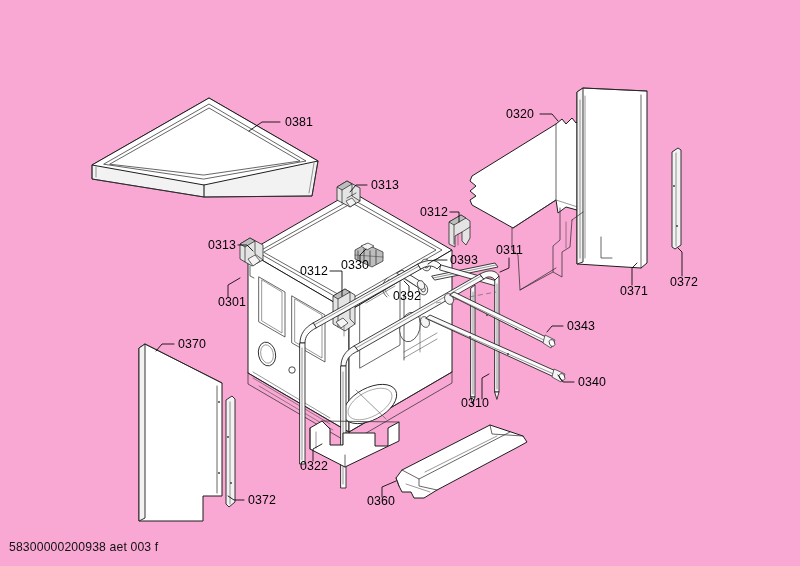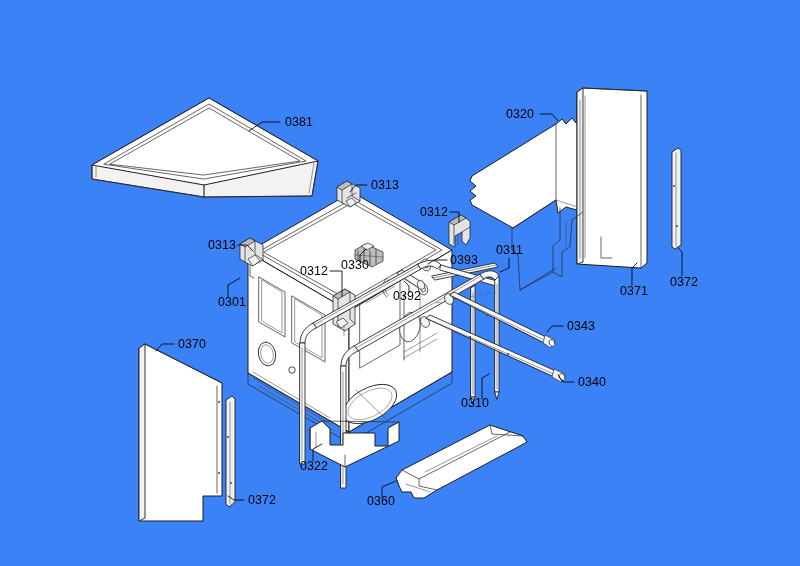--- a/index.html
+++ b/index.html
@@ -13,21 +13,21 @@
     height: 566px;
     font-family: "Liberation Sans", sans-serif;
     color: #1a1a1a;
     overflow: hidden;
     position: relative;
   }
   #diagram-root {
     position: relative;
     width: 800px;
     height: 566px;
-    background: #3b82f6;
+    background: #f9a8d4;
     text-align: center;
   }
   svg.diagram-canvas {
     position: absolute;
     top: 0;
     left: 0;
     width: 800px;
     height: 566px;
     display: block;
   }
@@ -408,14 +408,15 @@
         <text class="callout-text" x="620" y="295" text-anchor="start">0371</text>
         <text class="callout-text" x="670" y="286" text-anchor="start">0372</text>
         <text class="callout-text" x="178" y="348" text-anchor="start">0370</text>
         <text class="callout-text" x="248" y="504" text-anchor="start">0372</text>
         <text class="callout-text" x="300" y="470" text-anchor="start">0322</text>
         <text class="callout-text" x="367" y="505" text-anchor="start">0360</text>
       </g>
 
   </svg>
 
+  <div class="footer-text">58300000200938 aet 003 f</div>
 
 </div>
 
 </body></html>

